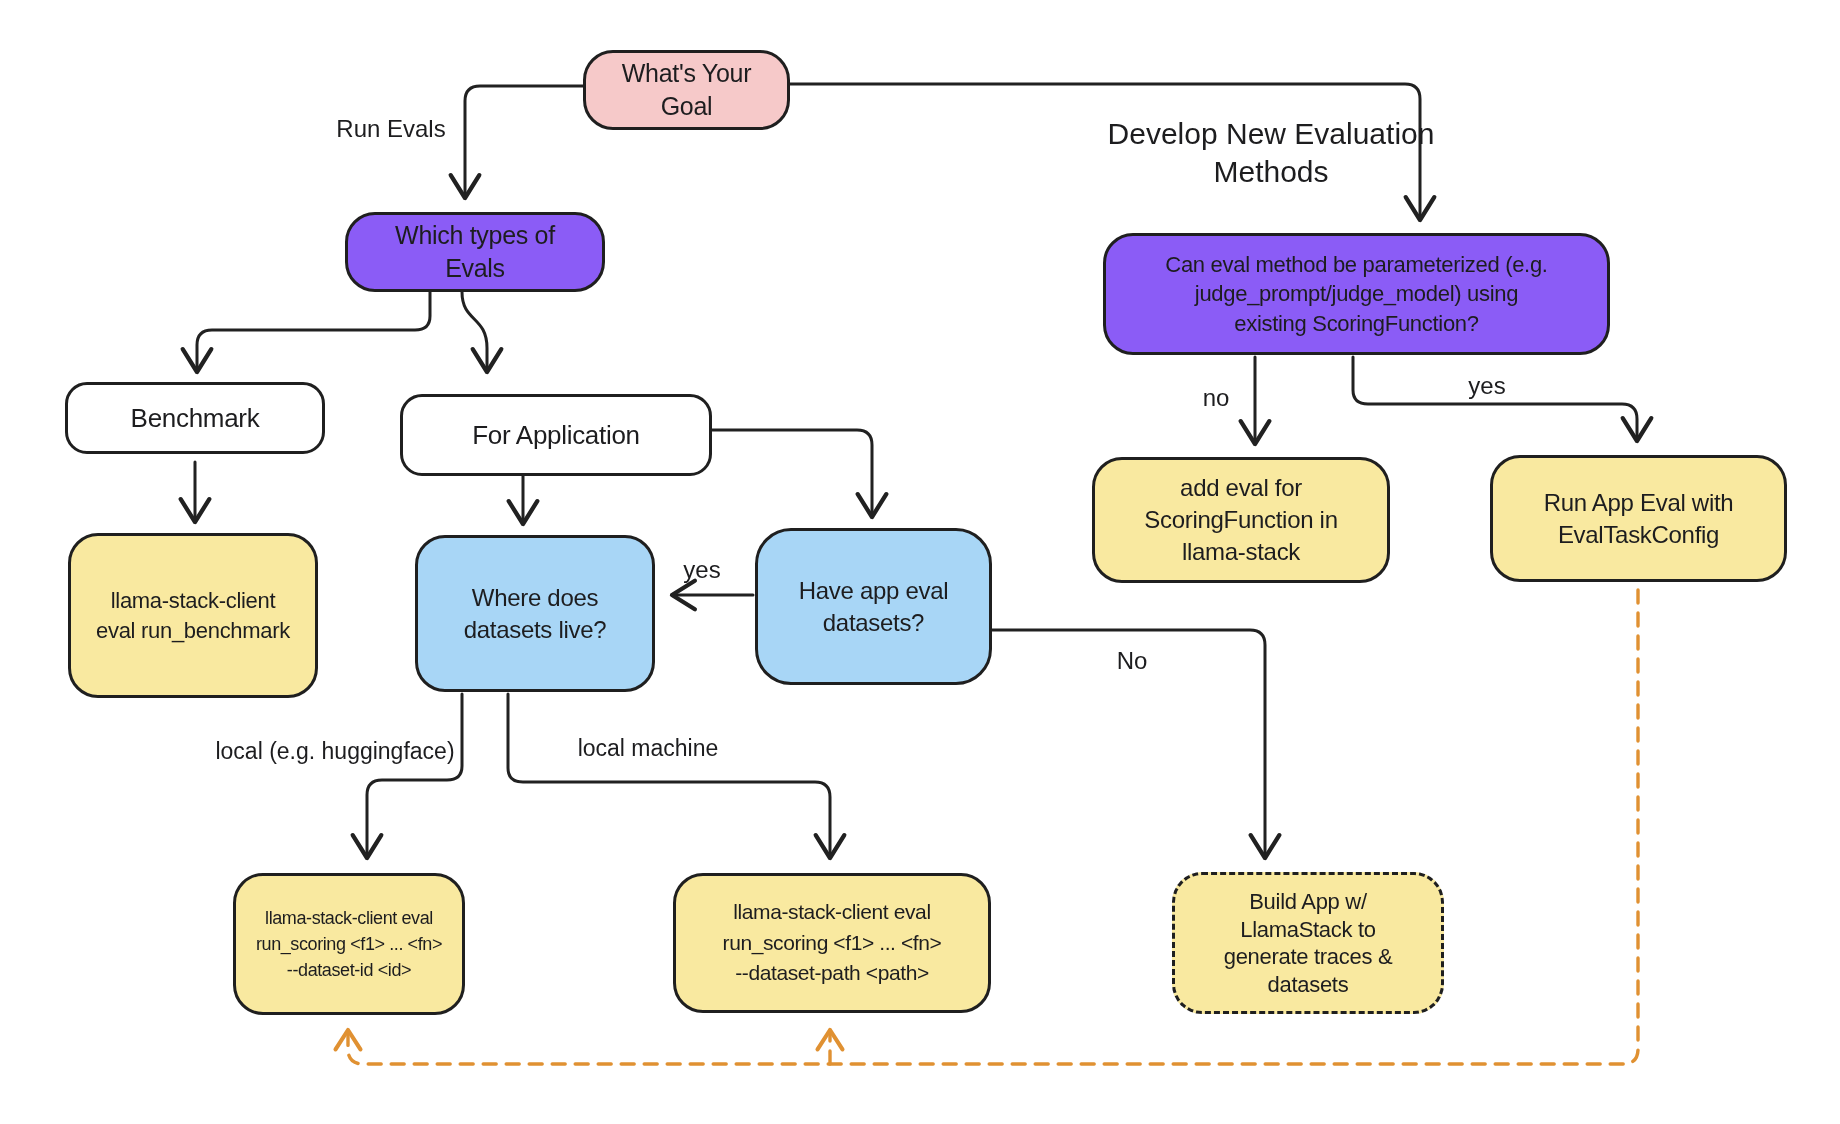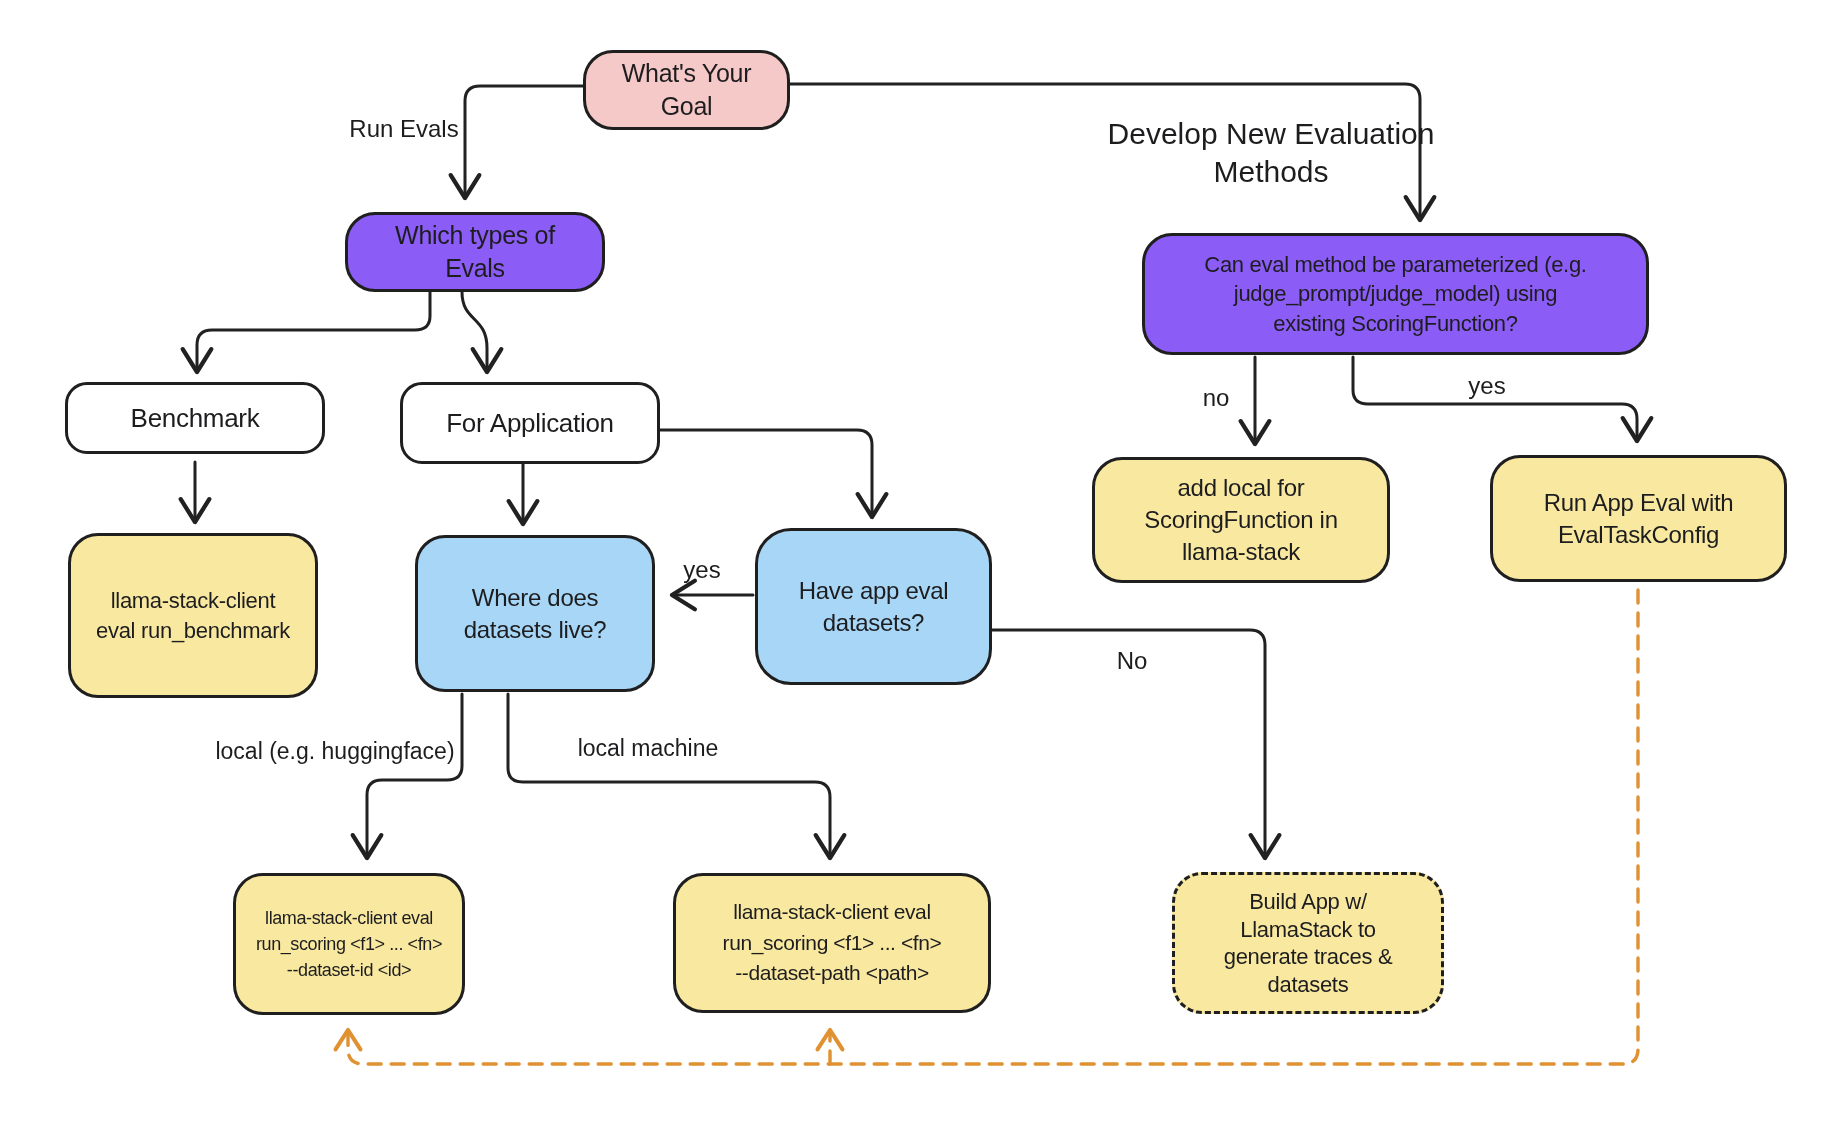--- a/index.html
+++ b/index.html
@@ -97,58 +97,58 @@
       <path d="M 830 1064 V 1030" marker-end="url(#arrow-orange)"></path>
     </g>
   </svg>
 
   <div class="node pink" style="left:583px;top:50px;width:207px;height:80px;font-size:25px;">What's Your
 Goal</div>
 
   <div class="node green" style="left:345px;top:212px;width:260px;height:80px;font-size:25px;">Which types of
 Evals</div>
 
-  <div class="node green" style="left:1103px;top:233px;width:507px;height:122px;font-size:22px;margin-left:39px;">Can eval method be parameterized (e.g.
+  <div class="node green" style="left:1103px;top:233px;width:507px;height:122px;font-size:22px;">Can eval method be parameterized (e.g.
 judge_prompt/judge_model) using
 existing ScoringFunction?</div>
 
   <div class="node white" style="left:65px;top:382px;width:260px;height:72px;font-size:26px;text-align:center;">Benchmark</div>
 
-  <div class="node white" style="left:400px;top:382px;width:260px;height:82px;font-size:26px;">For Application</div>
+  <div class="node white" style="left:400px;top:394px;width:312px;height:82px;font-size:26px;">For Application</div>
 
   <div class="node yellow" style="left:68px;top:533px;width:250px;height:165px;font-size:22px;">llama-stack-client
 eval run_benchmark</div>
 
   <div class="node blue" style="left:415px;top:535px;width:240px;height:157px;font-size:24px;border-radius:30px;">Where does
 datasets live?</div>
 
   <div class="node blue" style="left:755px;top:528px;width:237px;height:157px;font-size:24px;border-radius:36px;">Have app eval
 datasets?</div>
 
-  <div class="node yellow" style="left:1092px;top:457px;width:298px;height:126px;font-size:24px;">add local for
+  <div class="node yellow" style="left:1092px;top:457px;width:298px;height:126px;font-size:24px;">add eval for
 ScoringFunction in
 llama-stack</div>
 
   <div class="node yellow" style="left:1490px;top:455px;width:297px;height:127px;font-size:24px;">Run App Eval with
 EvalTaskConfig</div>
 
   <div class="node yellow cmd" style="left:233px;top:873px;width:232px;height:142px;">llama-stack-client eval
 run_scoring &lt;f1&gt; ... &lt;fn&gt;
 --dataset-id &lt;id&gt;</div>
 
   <div class="node yellow cmd" style="left:673px;top:873px;width:318px;height:140px;font-size:21px;">llama-stack-client eval
 run_scoring &lt;f1&gt; ... &lt;fn&gt;
 --dataset-path &lt;path&gt;</div>
 
   <div class="node yellow dashed" style="left:1130px;top:872px;width:272px;height:142px;font-size:22px;line-height:1.25;margin-left:42px;">Build App w/
 LlamaStack to
 generate traces &amp;
 datasets</div>
 
-  <div class="edge-label" style="left:391px;top:129px;margin-left:13px;">Run Evals</div>
+  <div class="edge-label" style="left:391px;top:129px;">Run Evals</div>
 
   <div class="edge-label" style="left:1271px;top:152px;font-size:30px;">Develop New Evaluation
 Methods</div>
 
   <div class="edge-label" style="left:1216px;top:398px;">no</div>
 
   <div class="edge-label" style="left:1487px;top:386px;">yes</div>
 
   <div class="edge-label" style="left:702px;top:570px;">yes</div>
 

